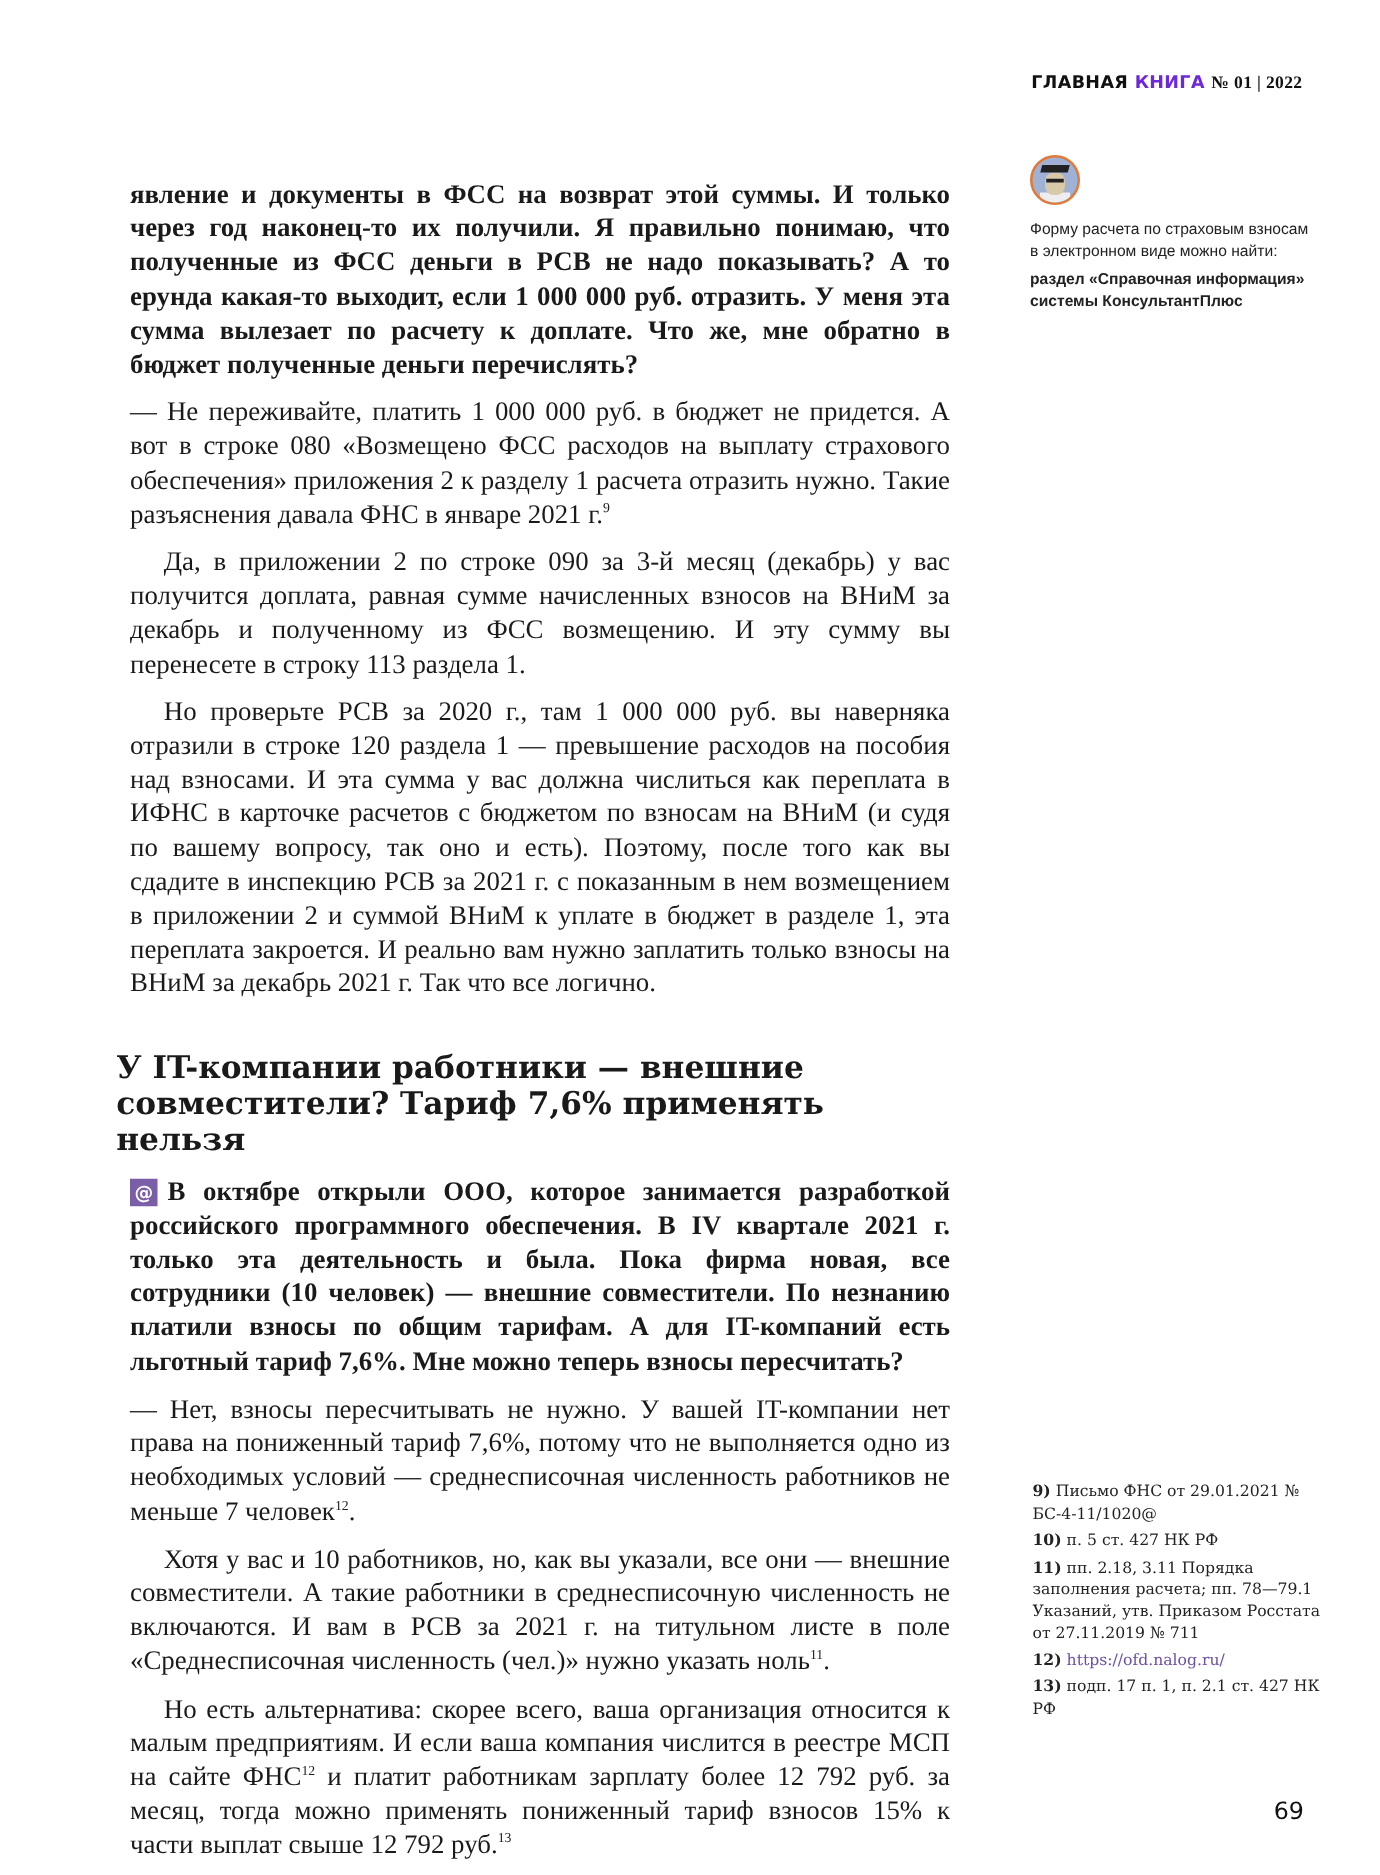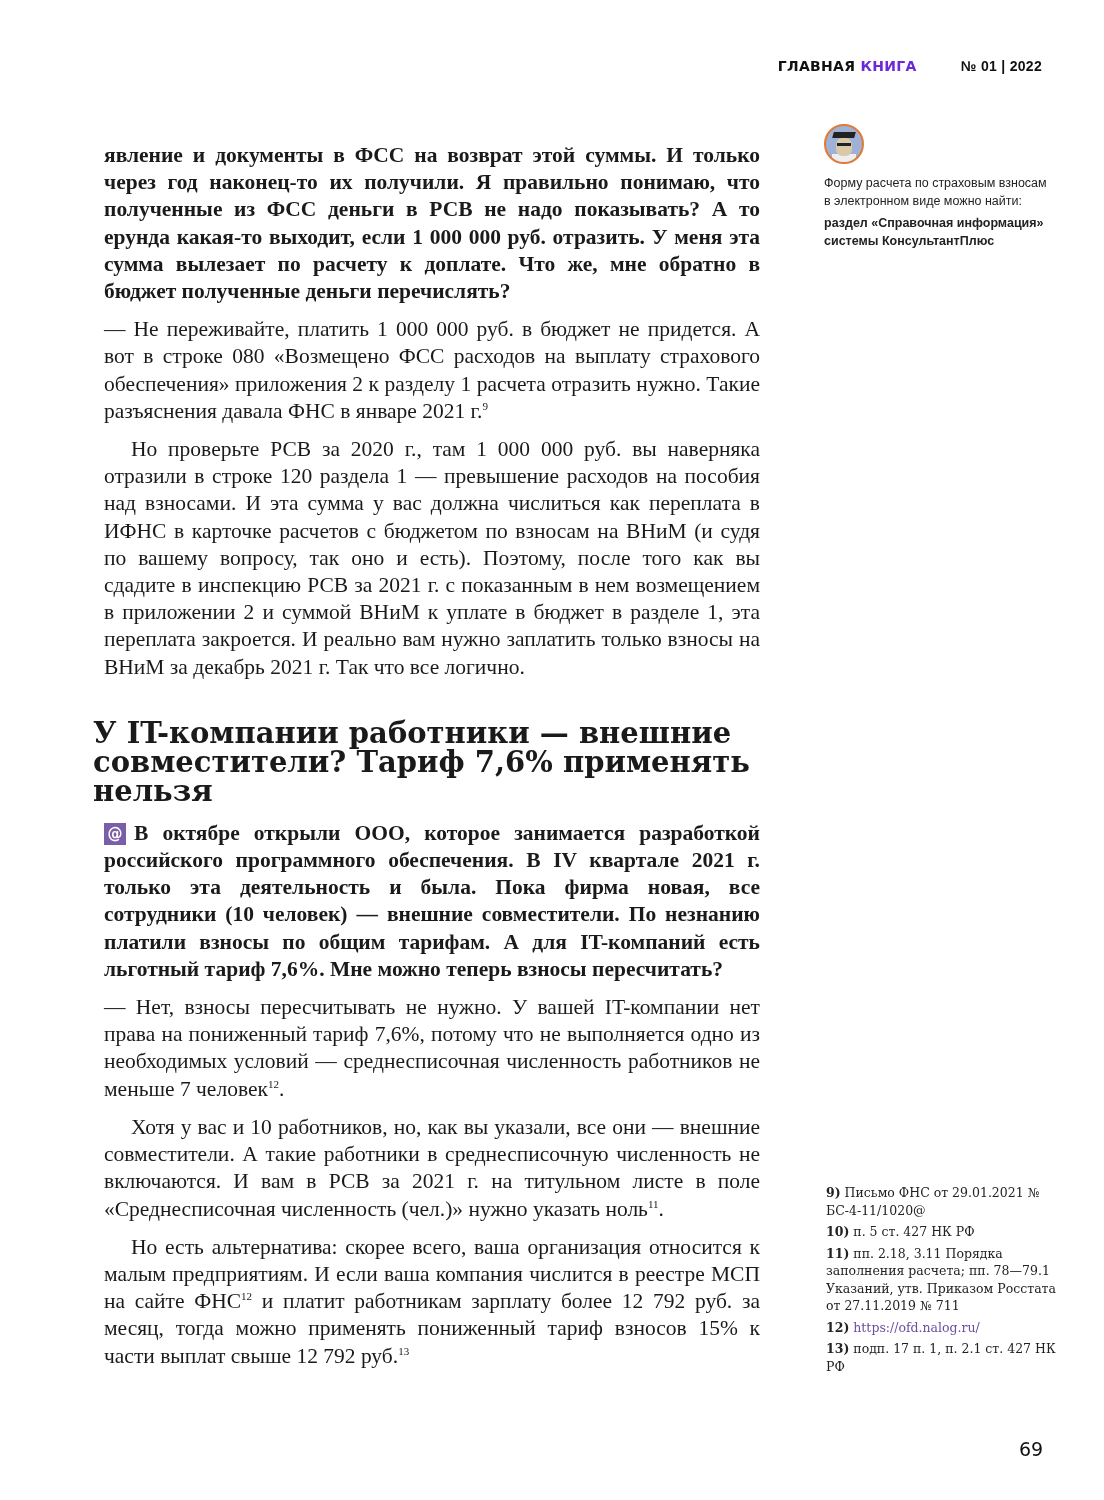--- a/index.html
+++ b/index.html
@@ -2,32 +2,32 @@
 <html><head>
 <meta charset="utf-8">
 <style>
   html, body { margin: 0; padding: 0; background: #ffffff; }
   body { width: 1104px; height: 1500px; position: relative; overflow: hidden; color: #1a1a1a; }
   .header {
     position: absolute; top: 58px; right: 62px;
     font-family: "DejaVu Sans", sans-serif; font-weight: bold; font-size: 14px; letter-spacing: 0.3px; color: #111;
   }
   .header .accent { color: #6d28d9; }
-  .header .issue { font-family: Liberation Sans, sans-serif; margin-left: 39px; }
+  .header .issue { font-family: Liberation Serif, serif; }
   .main {
     position: absolute; left: 93px; top: 131px; width: 678px;
     font-family: "Liberation Serif", serif; font-size: 21.5px; line-height: 27.2px; color: #1a1a1a;
     text-align: justify;
   }
   .main p { margin: 11px; }
   .main .q { font-weight: bold; }
   .main .indent { text-indent: 27px; }
   .main sup { font-size: 11px; line-height: 0; vertical-align: super; }
   .h2 {
-    font-family: "DejaVu Serif", serif; font-weight: bold; font-size: 29px; line-height: 29px;
+    font-family: "DejaVu Serif", serif; font-weight: bold; font-size: 25px; line-height: 29px;
     margin: 38px 0 14px 0 !important; text-align: left;
   }
   .at-icon {
     display: inline-block; width: 22px; height: 22px; background: #7b5ea8; color: #fff;
     font-family: "DejaVu Sans", sans-serif; font-size: 15px; line-height: 22px; text-align: center;
     vertical-align: 1px; margin-right: 8px; text-indent: 0;
   }
   .sidebar {
     position: absolute; left: 824px; top: 124px; width: 230px;
     font-family: Liberation Sans, sans-serif; font-size: 12.5px; line-height: 18px; color: #222;
@@ -58,20 +58,21 @@
 
 <div class="header">
   <span>ГЛАВНАЯ</span>
   <span class="accent">КНИГА</span>
   <span class="issue">№ 01 | 2022</span>
 </div>
 
 <div class="main">
   <p class="q">явление и документы в ФСС на возврат этой суммы. И только через год наконец-то их получили. Я правильно понимаю, что полученные из ФСС деньги в РСВ не надо показывать? А то ерунда какая-то выходит, если 1 000 000 руб. отразить. У меня эта сумма вылезает по расчету к доплате. Что же, мне обратно в бюджет полученные деньги перечислять?</p>
   <p><span>— Не переживайте, платить 1 000 000 руб. в бюджет не придется. А вот в строке 080 «Возмещено ФСС расходов на выплату страхового обеспечения» приложения 2 к разделу 1 расчета отразить нужно. Такие разъяснения давала ФНС в январе 2021 г.</span><sup>9</sup></p>
+  <p class="indent">Да, в приложении 2 по строке 090 за 3-й месяц (декабрь) у вас получится доплата, равная сумме начисленных взносов на ВНиМ за декабрь и полученному из ФСС возмещению. И эту сумму вы перенесете в строку 113 раздела 1.</p>
   <p class="indent">Но проверьте РСВ за 2020 г., там 1 000 000 руб. вы наверняка отразили в строке 120 раздела 1 — превышение расходов на пособия над взносами. И эта сумма у вас должна числиться как переплата в ИФНС в карточке расчетов с бюджетом по взносам на ВНиМ (и судя по вашему вопросу, так оно и есть). Поэтому, после того как вы сдадите в инспекцию РСВ за 2021 г. с показанным в нем возмещением в приложении 2 и суммой ВНиМ к уплате в бюджет в разделе 1, эта переплата закроется. И реально вам нужно заплатить только взносы на ВНиМ за декабрь 2021 г. Так что все логично.</p>
 
   <p class="h2">У IT-компании работники — внешние совместители? Тариф 7,6% применять нельзя</p>
 
   <p class="q"><span class="at-icon">@</span><span>В октябре открыли ООО, которое занимается разработкой российского программного обеспечения. В IV квартале 2021 г. только эта деятельность и была. Пока фирма новая, все сотрудники (10 человек) — внешние совместители. По незнанию платили взносы по общим тарифам. А для IT-компаний есть льготный тариф 7,6%. Мне можно теперь взносы пересчитать?</span></p>
   <p><span>— Нет, взносы пересчитывать не нужно. У вашей IT-компании нет права на пониженный тариф 7,6%, потому что не выполняется одно из необходимых условий — среднесписочная численность работников не меньше 7 человек</span><sup>12</sup><span>.</span></p>
   <p class="indent"><span>Хотя у вас и 10 работников, но, как вы указали, все они — внешние совместители. А такие работники в среднесписочную численность не включаются. И вам в РСВ за 2021 г. на титульном листе в поле «Среднесписочная численность (чел.)» нужно указать ноль</span><sup>11</sup><span>.</span></p>
   <p class="indent"><span>Но есть альтернатива: скорее всего, ваша организация относится к малым предприятиям. И если ваша компания числится в реестре МСП на сайте ФНС</span><sup>12</sup><span> и платит работникам зарплату более 12 792 руб. за месяц, тогда можно применять пониженный тариф взносов 15% к части выплат свыше 12 792 руб.</span><sup>13</sup></p>
 </div>
 

